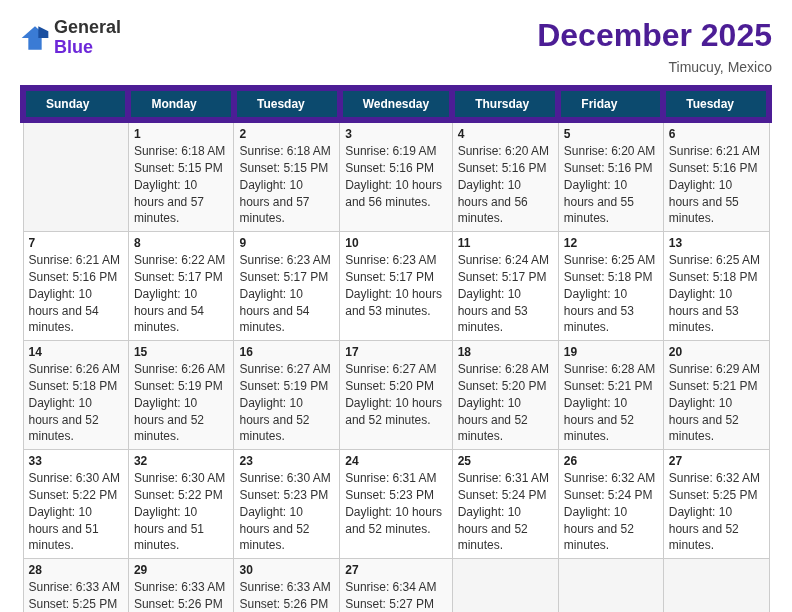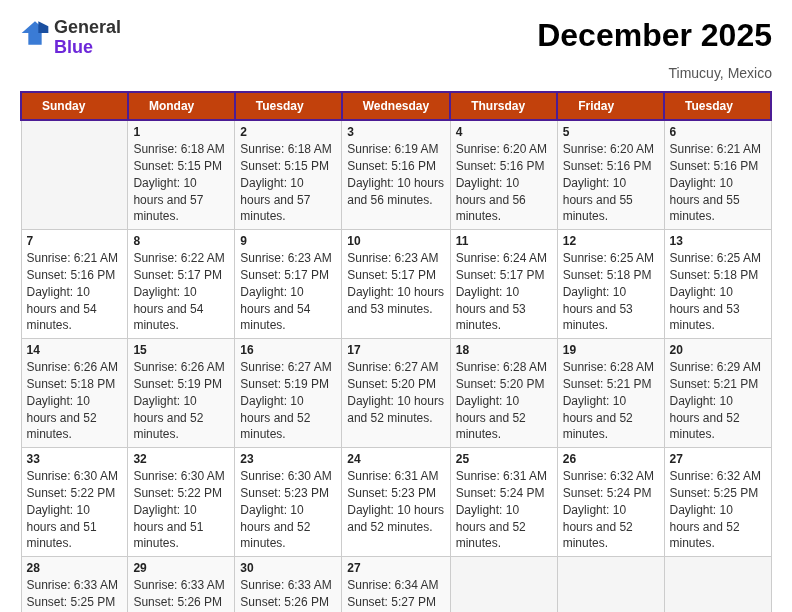--- a/index.html
+++ b/index.html
@@ -17,61 +17,61 @@
       padding: 18px 20px 10px 20px;
     }
     .header-area {
       display: flex;
       justify-content: space-between;
       align-items: flex-start;
       margin-bottom: 10px;
     }
     .logo {
       display: flex;
-      align-items: flex-start;
+      align-items: center;
       gap: 4px;
     }
     .logo-text {
       font-size: 18px;
       font-weight: bold;
       line-height: 1.1;
     }
     .logo-text .general { display: block; color: #333; }
     .logo-text .blue { display: block; color: #6d28d9; }
     .logo-icon {
       width: 30px;
       height: 30px;
     }
     .title-area {
       text-align: right;
     }
     .month-title {
       font-size: 32px;
       font-weight: bold;
-      color: #000000;
+      color: #4c1d95;
       line-height: 1.1;
     }
     .location-title {
       font-size: 14px;
       color: #555;
-      margin-top: 12px;
+      margin-top: 6px;
     }
     .calendar-table {
       width: 100%;
       border-collapse: collapse;
       font-size: 10.5px;
     }
     .calendar-table thead tr th {
-      background: #c2410c;
+      background: #0c4a6e;
       color: #fff;
       padding: 6px 20px;
       text-align: left;
       font-size: 12px;
       font-weight: bold;
-      border: 2px solid #4c1d95;
+      border: 6px solid #4c1d95;
     }
     .calendar-table tbody tr td {
       border: 1px solid #ccc;
       vertical-align: top;
       padding: 4px 5px;
       width: calc(100% / 7);
       min-height: 70px;
       background: #fff;
     }
     .calendar-table tbody tr:nth-child(odd) td {

